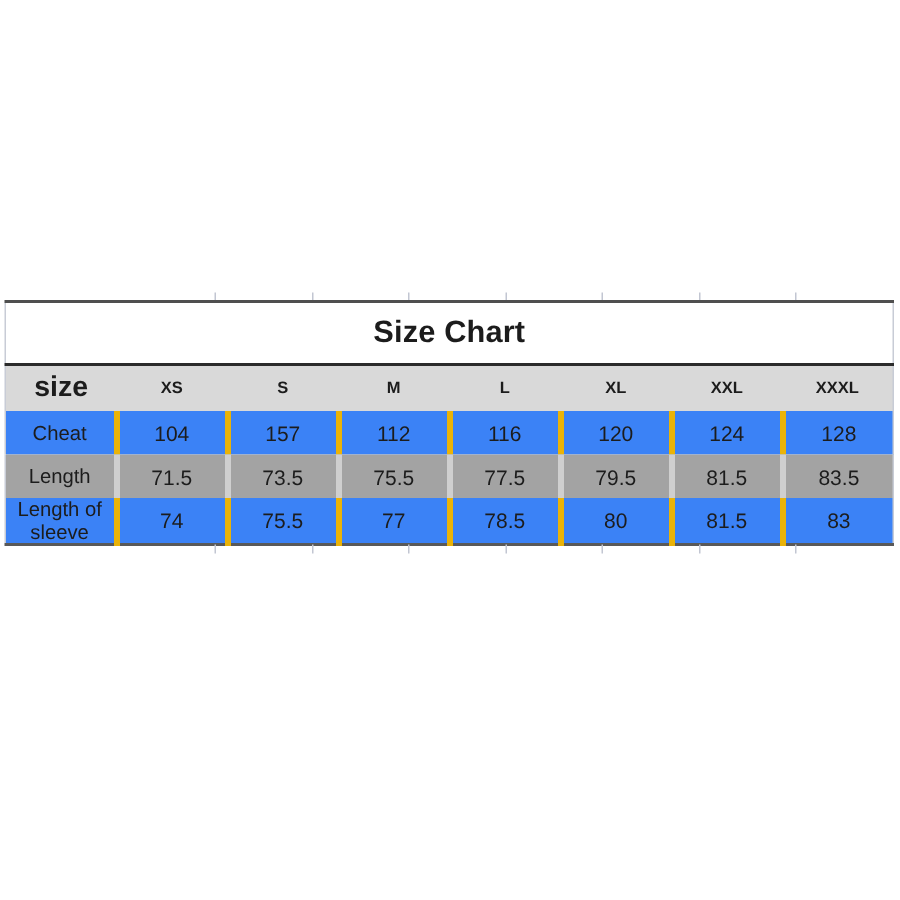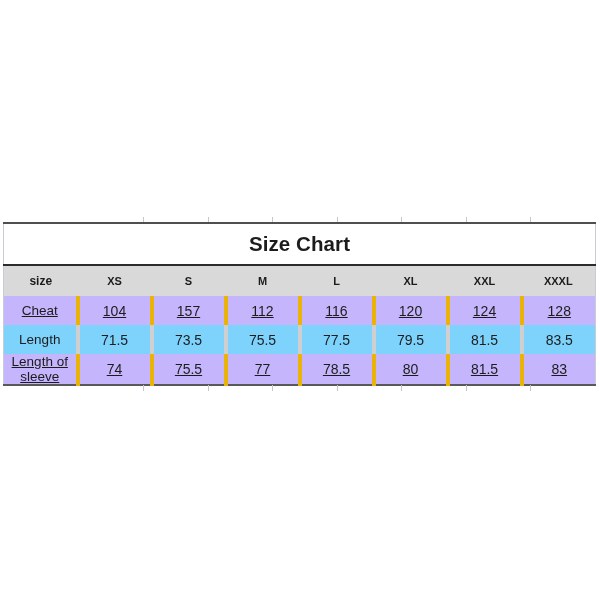--- a/index.html
+++ b/index.html
@@ -13,21 +13,21 @@
     background: #ffffff;
     font-family: "Liberation Sans", sans-serif;
     overflow: hidden;
     position: relative;
   }
 
   
   #chart-wrap {
     position: absolute;
     left: 3px;
-    top: 217px;
+    top: 195px;
     width: 593px;
     height: 175px;
   }
 
   
   .tick-strip {
     position: absolute;
     left: 0;
     width: 593px;
     height: 6px;
@@ -76,34 +76,34 @@
   }
 
   
   tr.head-row th {
     height: 30px;
     font-size: 11px;
     font-weight: bold;
     background: #d9d9d9;
   }
   tr.head-row th.lbl {
-    font-size: 12px;
+    font-size: 19px;
   }
 
   
   tr.data-row td {
     height: 29px;
     font-size: 14px;
     border-left: 4px solid #eab308;
   }
   tr.data-row td:first-child {
     border-left: none;
   }
-  tr.data-row.white td { background: #c4b5fd; text-decoration: underline; }
-  tr.data-row.grey  td { background: #7dd3fc; border-left-color: #cfcfcf; }
+  tr.data-row.white td { background: #3b82f6; }
+  tr.data-row.grey  td { background: #a3a3a3; border-left-color: #cfcfcf; }
 
   tr.data-row td.lbl {
     font-size: 13.5px;
   }
 
   
   tr.data-row.last td {
     border-bottom: 2px solid #595959;
     text-align: center;
   }

